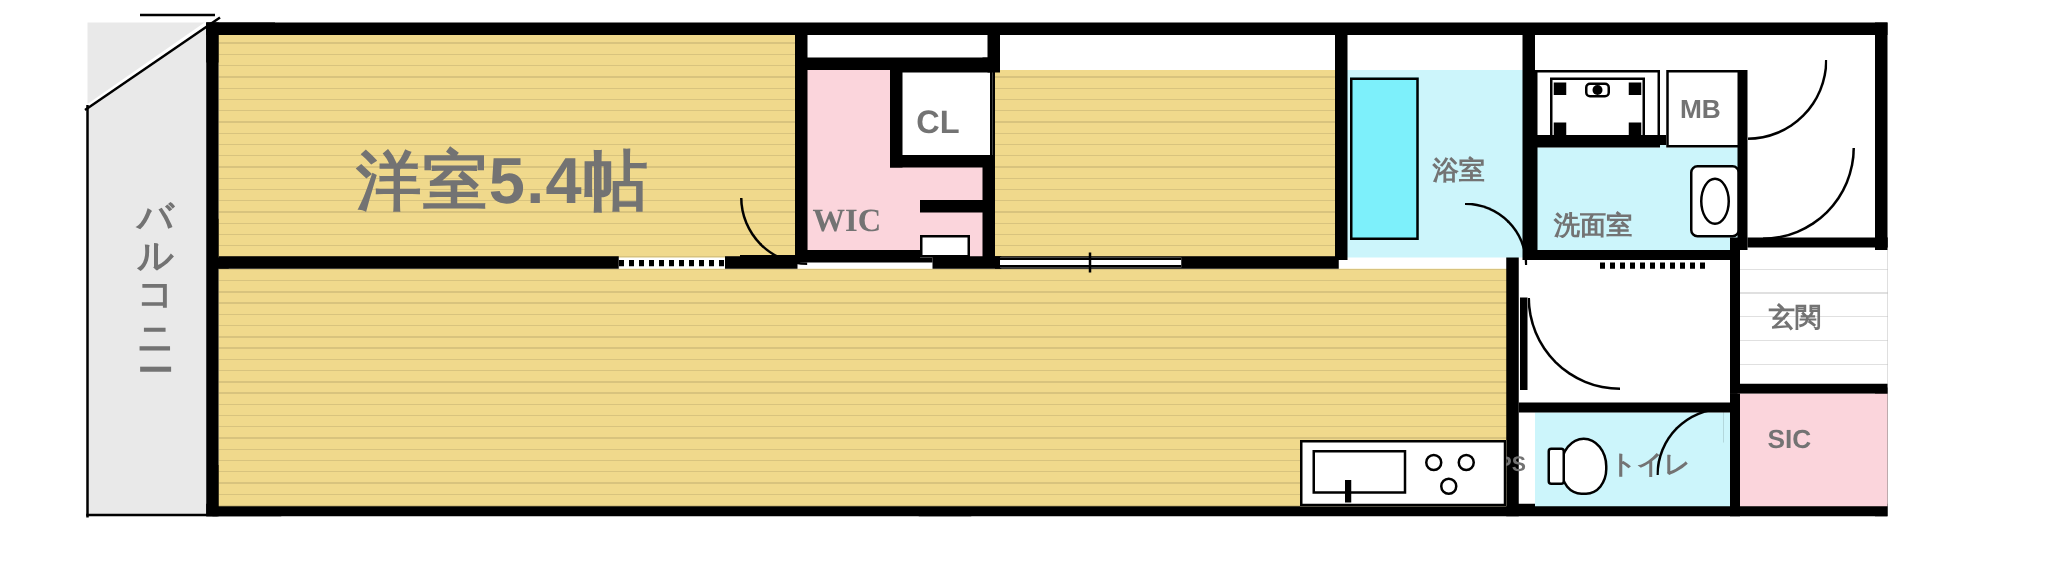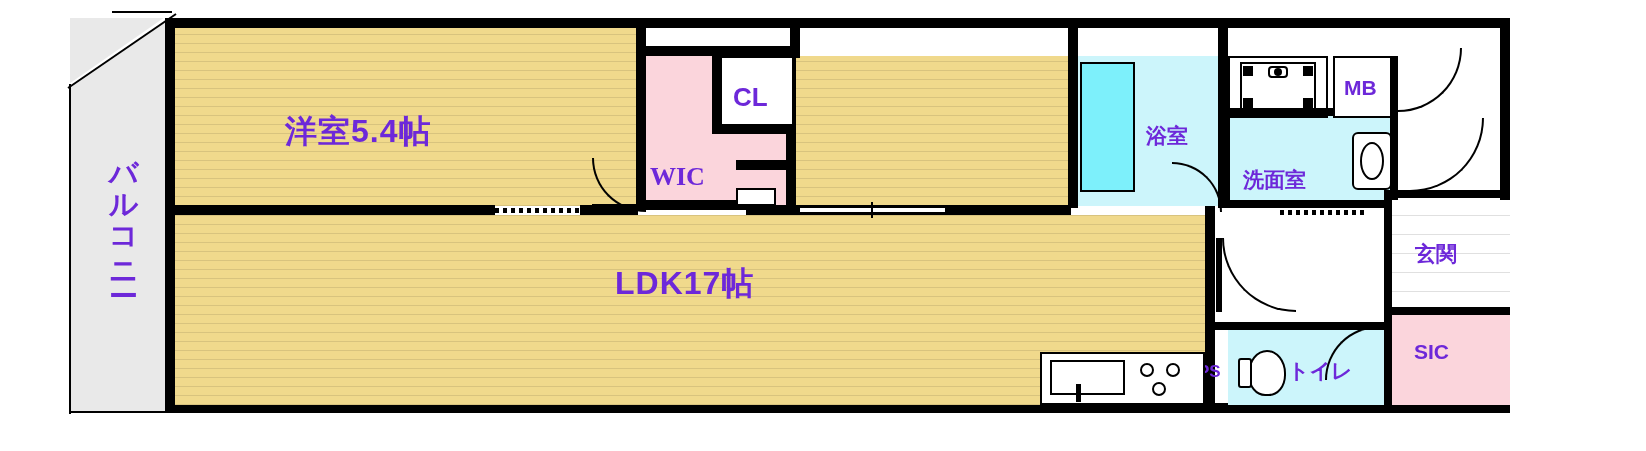--- a/index.html
+++ b/index.html
@@ -8,22 +8,22 @@
   .abs{position:absolute;box-sizing:border-box;}
   
   .wall{background:#000000;}
   .tatami{background:#f0d98c;}
   .pink{background:#fbd5dc;}
   .cyan{background:#ccf5fb;}
   .water{background:#7df0fb;}
   .gray{background:#e9e9e9;}
   .white{background:#ffffff;}
   .outline{border:2px solid #000;}
-  .lbl{position:absolute;color:#6d28d9;white-space:nowrap;text-align:right;}
-  .big{font-size:32px;font-weight:700;letter-spacing:1px;}
+  .lbl{position:absolute;color:#737373;white-space:nowrap;text-align:right;}
+  .big{font-size:52px;font-weight:700;letter-spacing:1px;}
   .mid{font-size:26px;font-weight:700;}
   .sm{font-size:21px;font-weight:700;}
   .xs{font-size:17px;font-weight:700;}
   .vert{writing-mode:vertical-rl;text-orientation:upright;font-size:29px;font-weight:700;letter-spacing:2px;}
   .hatch{
     background-image:repeating-linear-gradient(0deg, rgba(0,0,0,0.10) 0px, rgba(0,0,0,0.10) 1px, rgba(0,0,0,0) 1px, rgba(0,0,0,0) 9px);
   }
   .door-arc{position:absolute;border:2px solid #000;border-radius:50%;background:transparent;}
   .dots{background-image:repeating-linear-gradient(90deg,#000 0px,#000 4px,transparent 4px,transparent 8px);}
   .thin{border:2px solid #000;}
@@ -80,21 +80,20 @@
 
   <div class="abs white outline" style="left:716px;top:56px;width:78px;height:70px;"></div>
   <div class="lbl mid" style="left:733px;top:82px;">CL</div>
   <div class="abs wall" style="left:712px;top:56px;width:10px;height:78px;"></div>
   <div class="abs wall" style="left:712px;top:124px;width:84px;height:10px;"></div>
 
   <div class="abs tatami hatch" style="left:796px;top:56px;width:275px;height:150px;"></div>
   <div class="abs wall" style="left:790px;top:28px;width:10px;height:30px;"></div>
 
   <div class="abs tatami hatch" style="left:175px;top:215px;width:1035px;height:190px;"></div>
-  <div class="lbl big" style="left:615px;top:262px;">LDK17帖</div>
 
   <div class="abs wall" style="left:175px;top:205px;width:320px;height:10px;"></div>
   <div class="abs dots" style="left:495px;top:208px;width:85px;height:5px;"></div>
   <div class="abs wall" style="left:580px;top:205px;width:58px;height:10px;"></div>
   <div class="abs wall" style="left:746px;top:205px;width:55px;height:10px;"></div>
   <div class="abs wall" style="left:796px;top:205px;width:275px;height:10px;"></div>
 
   <div class="abs" style="left:800px;top:206px;width:145px;height:8px;background:#ffffff;border-top:2px solid #000;border-bottom:2px solid #000;"></div>
   <div class="abs" style="left:871px;top:202px;width:2px;height:16px;background:#000;"></div>
 

